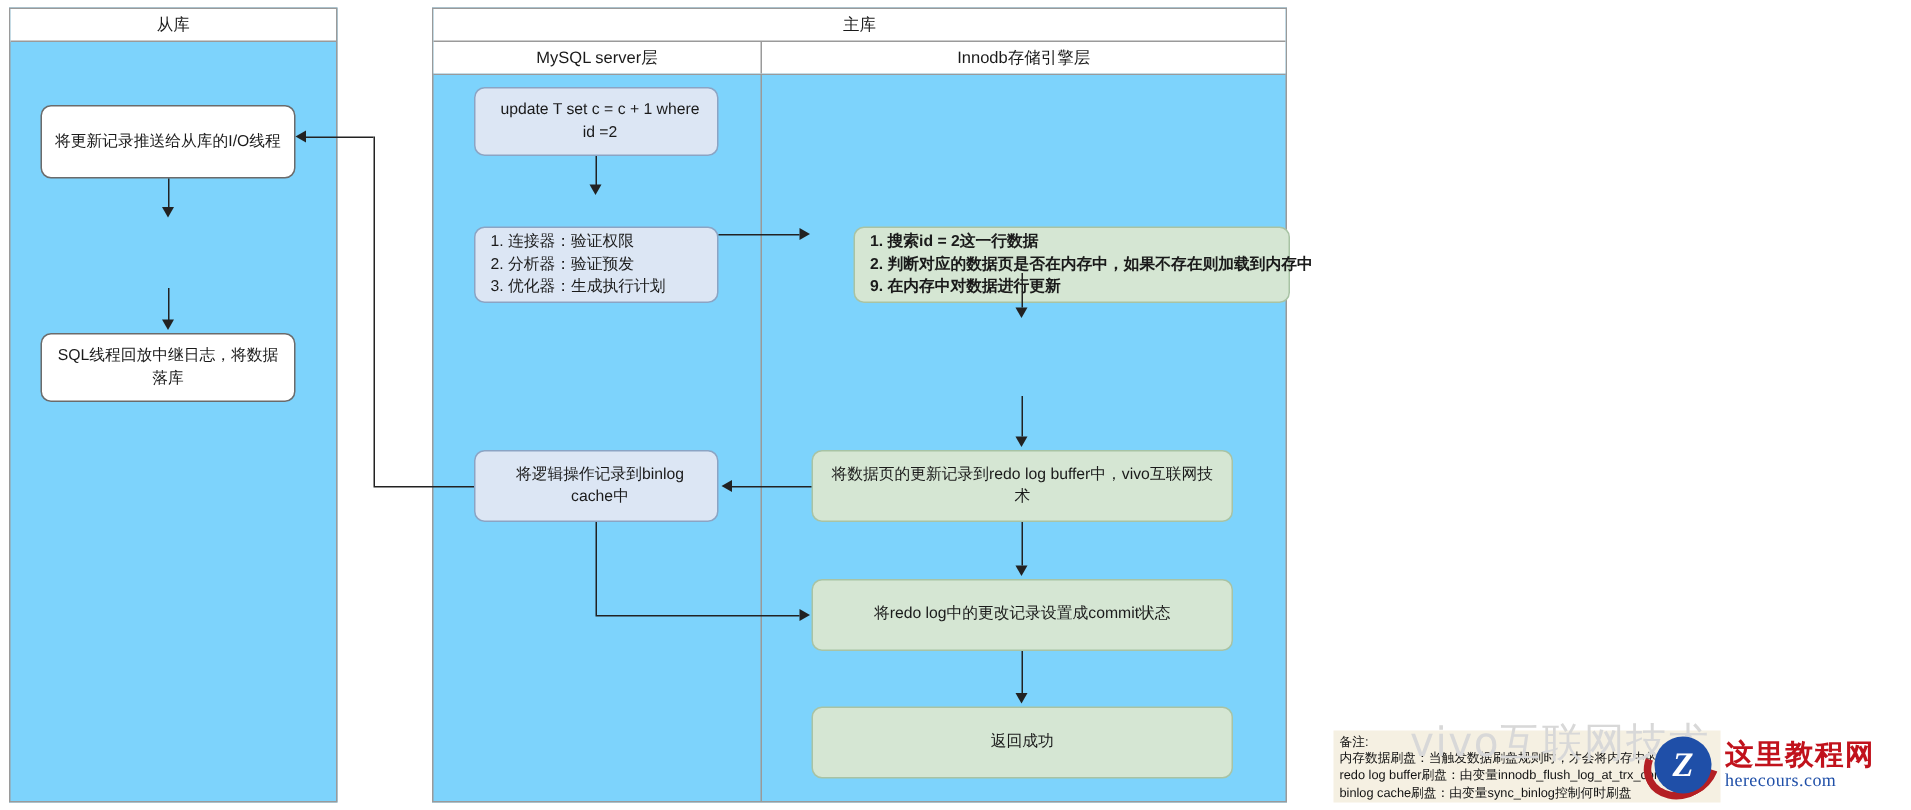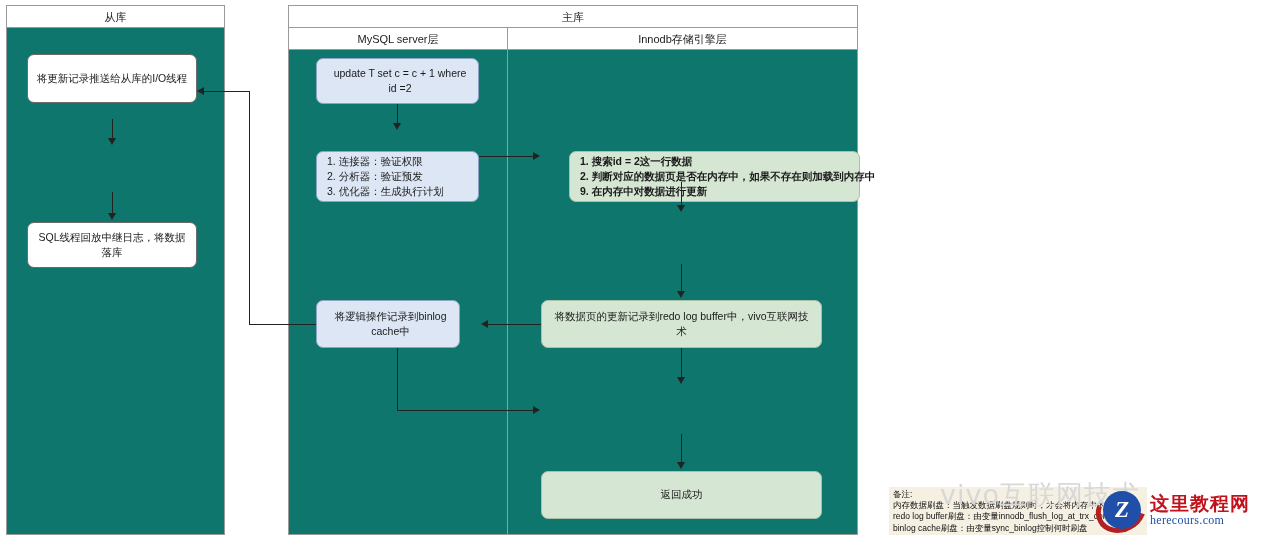--- a/index.html
+++ b/index.html
@@ -4,21 +4,21 @@
 <style>
   html,body{margin:0;padding:0;background:#ffffff;}
   body{
     width:1274px;height:540px;position:relative;overflow:hidden;
     font-family:"Liberation Sans","DejaVu Sans",sans-serif;
     color:#1a1a1a;
   }
   .canvas{position:absolute;left:0;top:0;width:1274px;height:540px;}
 
   
-  .panel{position:absolute;border:1px solid #9a9a9a;background:#0f766e;box-sizing:border-box;}
+  .panel{position:absolute;border:1px solid #9a9a9a;background:#7dd3fc;box-sizing:border-box;}
   .panel-title{
     height:22px;line-height:22px;text-align:center;font-size:11px;
     border-bottom:1px solid #9a9a9a;box-sizing:border-box;background:#ffffff;
   }
   .subhead-row{display:flex;height:22px;box-sizing:border-box;border-bottom:1px solid #9a9a9a;}
   .subhead{
     line-height:22px;text-align:center;font-size:11px;box-sizing:border-box;background:#ffffff;
   }
   .subhead.left{width:219px;border-right:1px solid #9a9a9a;}
   .subhead.right{flex:1;}
@@ -80,21 +80,21 @@
 </style>
 </head>
 <body>
 
 <div class="canvas">
 
   <div class="panel" style="left:6px;top:5px;width:219px;height:530px;">
     <div class="panel-title">从库</div>
   </div>
 
-  <div class="node plain" style="left:27px;top:54px;width:170px;height:49px;">
+  <div class="node plain" style="left:27px;top:70px;width:170px;height:49px;">
     <span>将更新记录推送给从库的I/O线程</span>
   </div>
   <div class="node plain" style="left:27px;top:222px;width:170px;height:46px;">
     <span>SQL线程回放中继日志，将数据落库</span>
   </div>
 
   <div class="ln v" style="left:112px;top:119px;height:20px;"></div>
   <div class="arrow down" style="left:108px;top:138px;"></div>
   <div class="ln v" style="left:112px;top:192px;height:22px;"></div>
   <div class="arrow down" style="left:108px;top:213px;"></div>
@@ -113,37 +113,40 @@
   </div>
 
   <div class="node blue listbox" style="left:316px;top:131px;width:163px;height:51px;">
     <div class="lines">
       <div>1. 连接器：验证权限</div>
       <div>2. 分析器：验证预发</div>
       <div>3. 优化器：生成执行计划</div>
     </div>
   </div>
 
-  <div class="node blue" style="left:316px;top:300px;width:144px;height:48px;">
+  <div class="node blue" style="left:316px;top:300px;width:163px;height:48px;">
     <span>将逻辑操作记录到binlog cache中</span>
   </div>
 
   <div class="node green listbox" style="left:569px;top:131px;width:291px;height:51px;font-weight:bold;">
     <div class="lines">
       <div>1. 搜索id = 2这一行数据</div>
       <div>2. 判断对应的数据页是否在内存中，如果不存在则加载到内存中</div>
       <div>9. 在内存中对数据进行更新</div>
     </div>
   </div>
 
 
   <div class="node green" style="left:541px;top:300px;width:281px;height:48px;">
     <span>将数据页的更新记录到redo log buffer中，vivo互联网技术</span>
   </div>
 
+  <div class="node green" style="left:541px;top:386px;width:281px;height:48px;">
+    <span>将redo log中的更改记录设置成commit状态</span>
+  </div>
 
   <div class="node green" style="left:541px;top:471px;width:281px;height:48px;">
     <span>返回成功</span>
   </div>
 
   <div class="ln v" style="left:397px;top:104px;height:20px;"></div>
   <div class="arrow down" style="left:393px;top:123px;"></div>
 
   <div class="ln h" style="left:479px;top:156px;width:54px;"></div>
   <div class="arrow right" style="left:533px;top:152px;"></div>

